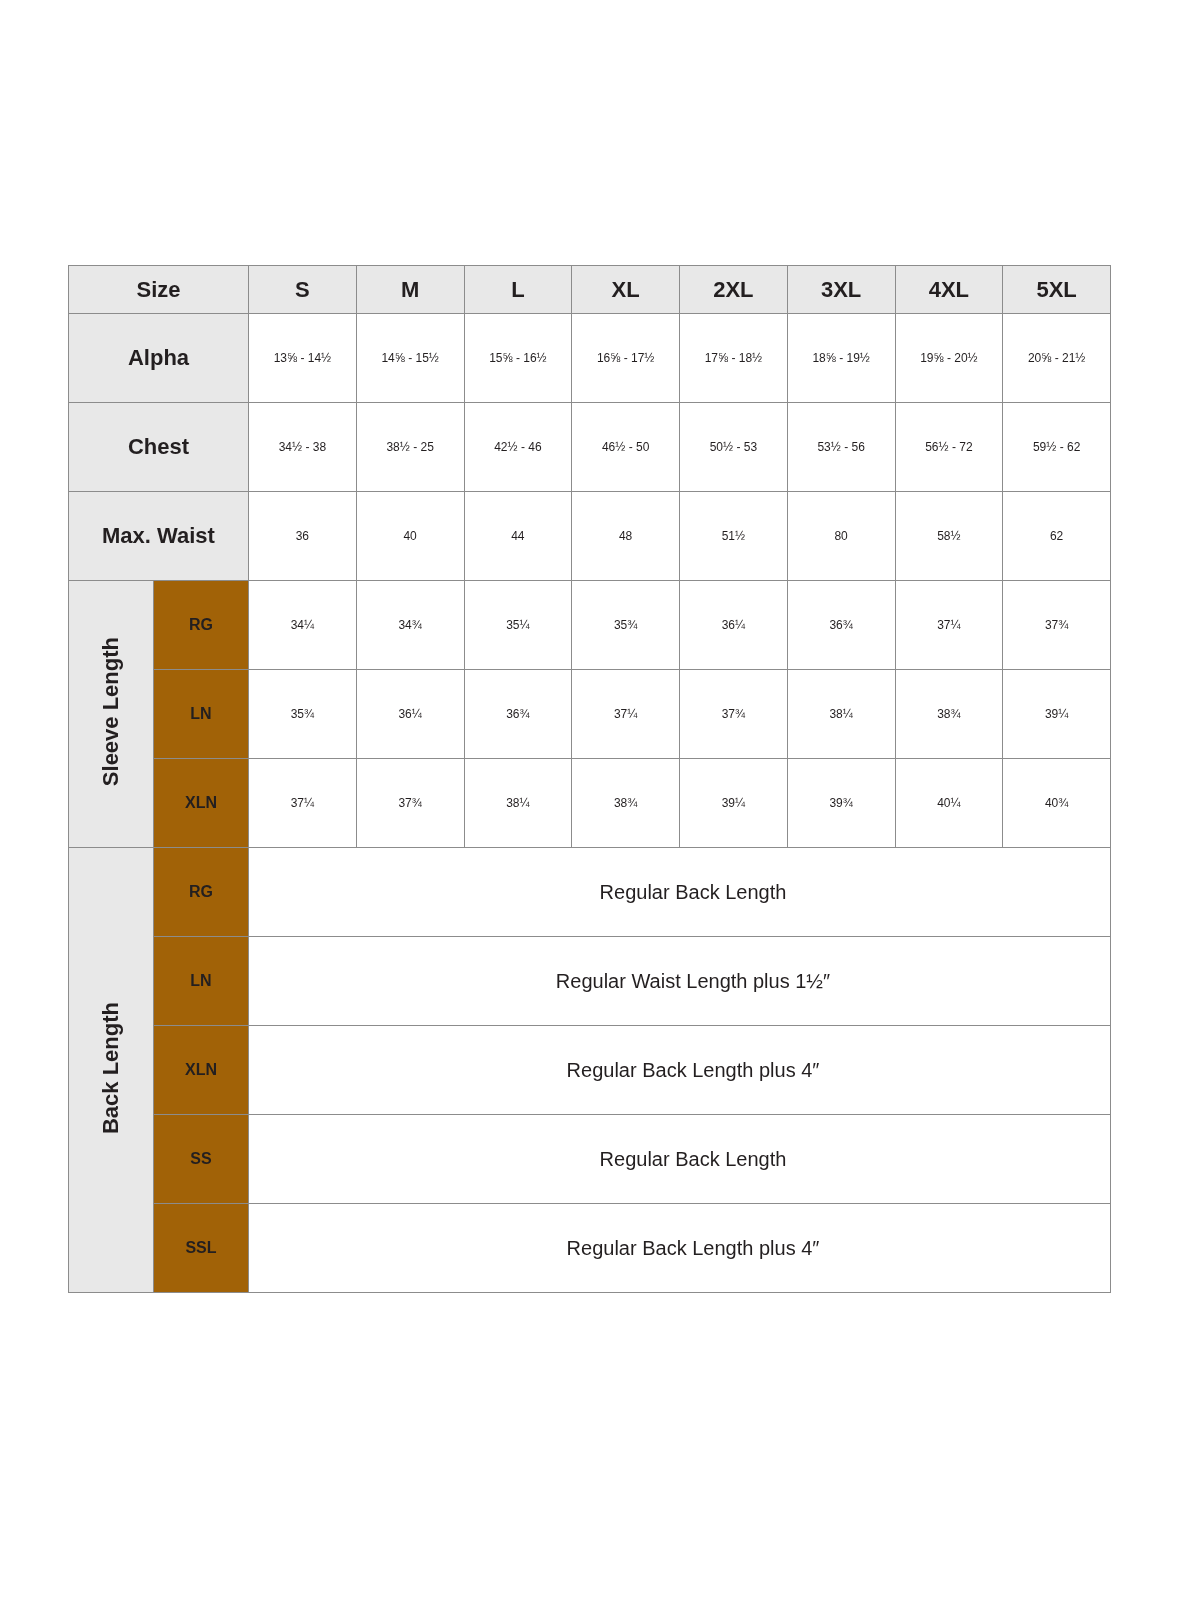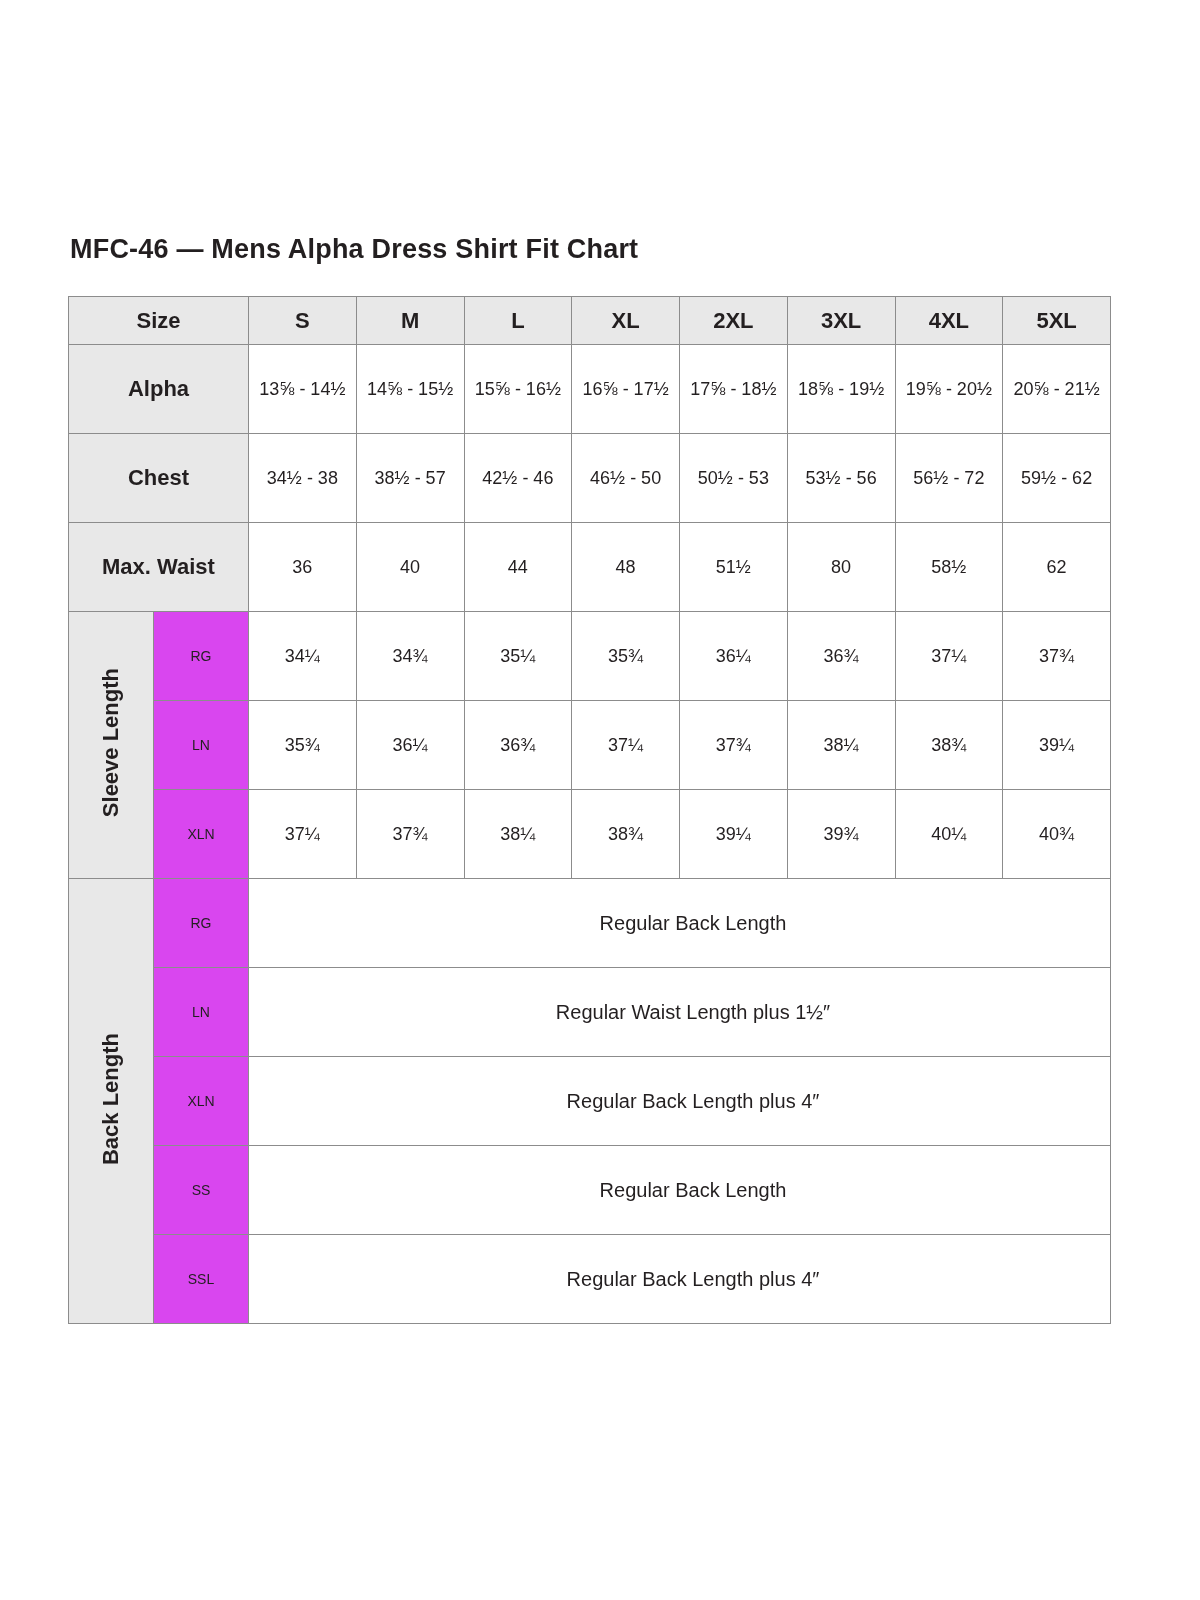--- a/index.html
+++ b/index.html
@@ -29,39 +29,38 @@
     border: 1px solid #8c8c8c;
     text-align: center;
     vertical-align: middle;
     padding: 0 4px;
   }
   .fit thead tr { height: 48px; }
   .fit tbody tr { height: 89px; }
   .gray { background: #e8e8e8; }
   th.size-col { font-size: 22px; font-weight: 700; }
   th.row-label { font-size: 22px; font-weight: 700; }
-  th.sub-label { font-size: 14px; font-weight: 400; background: #d946ef; }
-  td.val { font-size: 18px; font-weight: 400; }
+  th.sub-label { font-size: 16px; font-weight: 700; background: #a16207; }
+  td.val { font-size: 12px; font-weight: 400; }
   td.span-val { font-size: 20px; font-weight: 400; padding-left: 31px; }
   th.vert-cell { background: #e8e8e8; }
   .vert-text {
     display: inline-block;
     writing-mode: vertical-rl;
     transform: rotate(180deg);
     font-size: 22px;
     font-weight: 700;
     white-space: nowrap;
   }
 </style>
 </head>
 <body>
 
 <div class="page">
 
-  <h1 class="title">MFC-46 — Mens Alpha Dress Shirt Fit Chart</h1>
 
   <table class="fit">
     <colgroup>
       <col style="width:85px">
       <col style="width:95px">
       <col>
         <col>
         <col>
         <col>
         <col>
@@ -93,21 +92,21 @@
         <td class="val">16⅝ - 17½</td>
         <td class="val">17⅝ - 18½</td>
         <td class="val">18⅝ - 19½</td>
         <td class="val">19⅝ - 20½</td>
         <td class="val">20⅝ - 21½</td>
       </tr>
 
       <tr>
         <th class="row-label gray" colspan="2">Chest</th>
         <td class="val">34½ - 38</td>
-        <td class="val">38½ - 57</td>
+        <td class="val">38½ - 25</td>
         <td class="val">42½ - 46</td>
         <td class="val">46½ - 50</td>
         <td class="val">50½ - 53</td>
         <td class="val">53½ - 56</td>
         <td class="val">56½ - 72</td>
         <td class="val">59½ - 62</td>
       </tr>
 
       <tr>
         <th class="row-label gray" colspan="2">Max. Waist</th>

